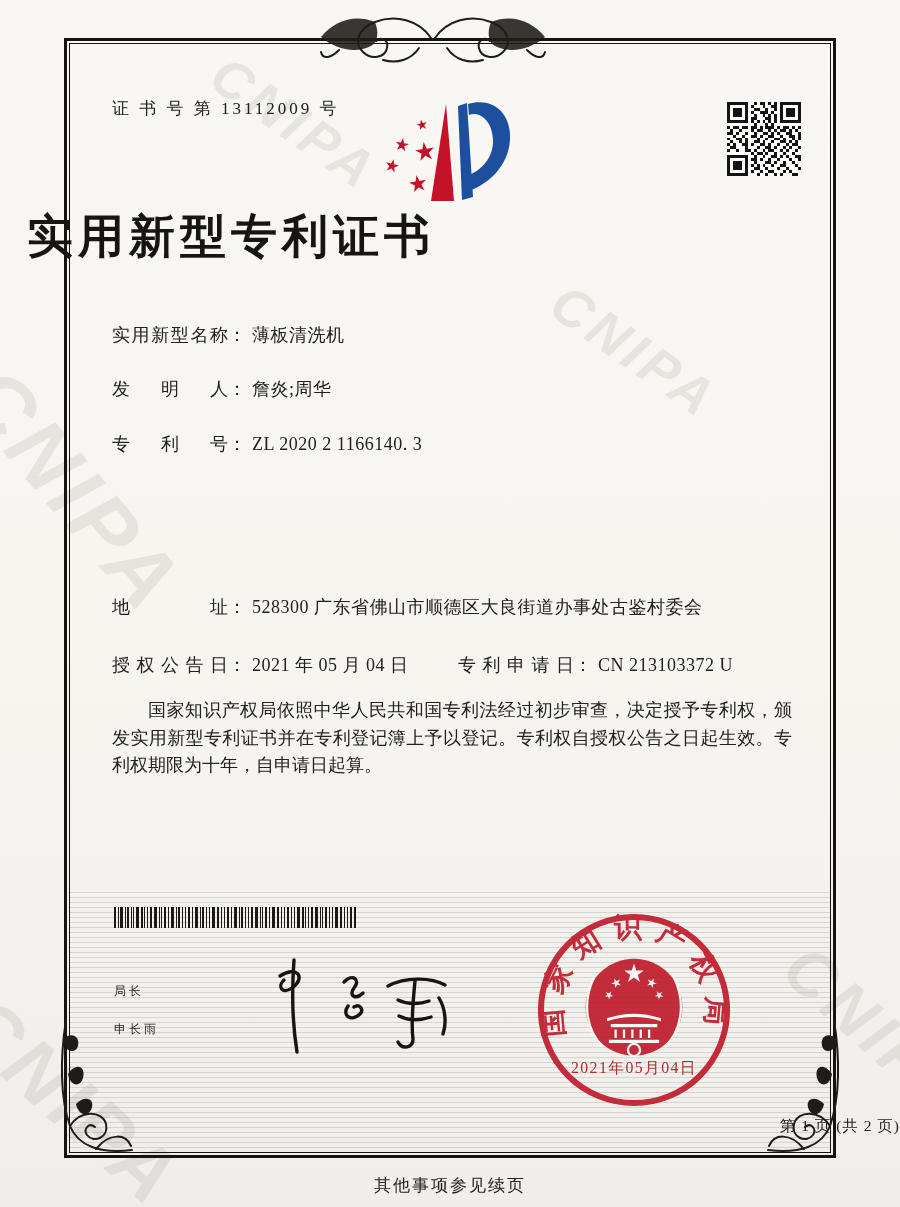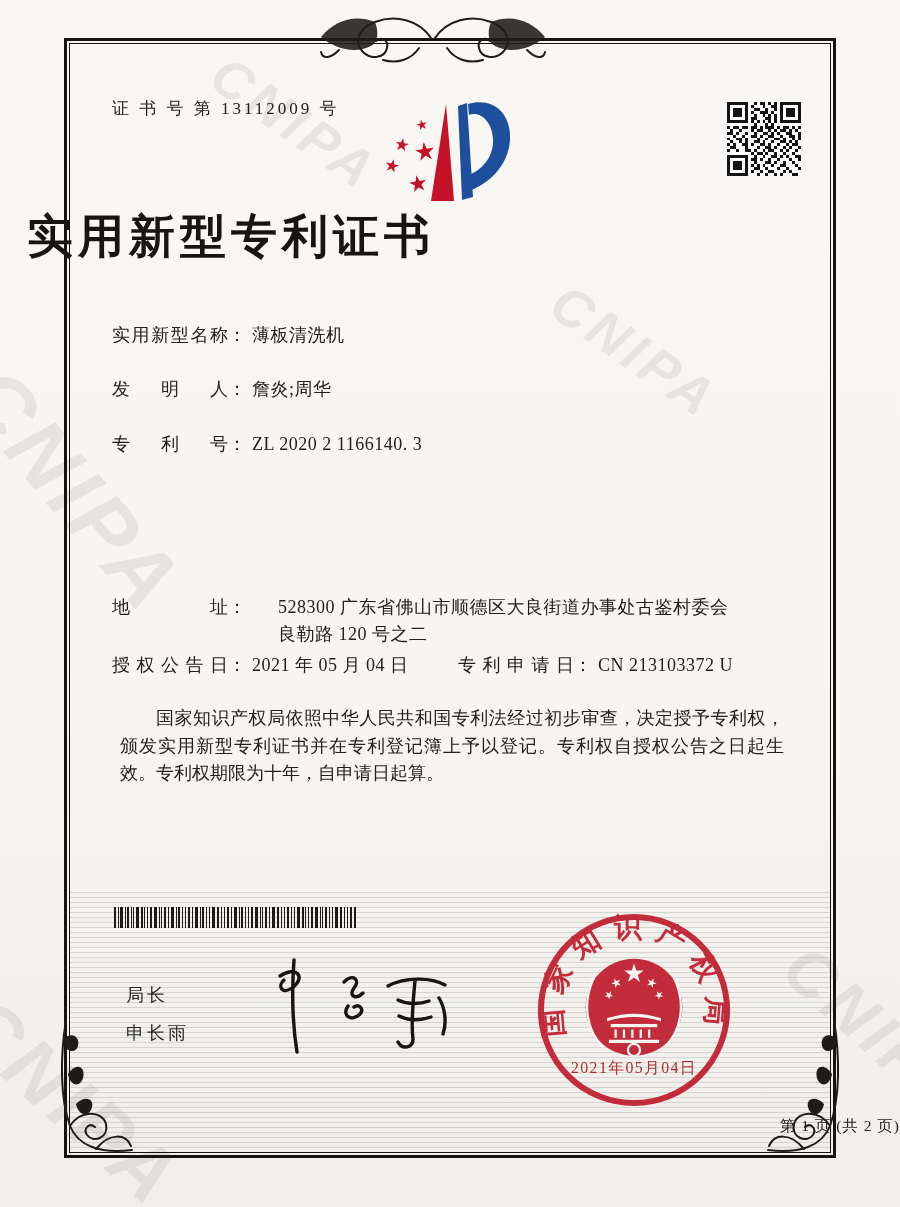--- a/index.html
+++ b/index.html
@@ -14,27 +14,27 @@
       color:#8d8a78;opacity:0.16;letter-spacing:5px;transform:rotate(35deg);white-space:nowrap;}
   .cert-no{position:absolute;left:112px;top:97px;z-index:3;font-size:17px;letter-spacing:3px;}
   .logo{position:absolute;left:372px;top:96px;width:150px;height:112px;z-index:3;}
   .qr{position:absolute;left:727px;top:102px;width:74px;height:74px;z-index:3;}
   .title{position:absolute;left:0;top:206px;width:100%;z-index:3;
          font-size:46px;font-weight:bold;letter-spacing:5px;color:#17150f;padding-left:27px;}
   .field-row{position:absolute;left:112px;z-index:3;font-size:18px;line-height:27px;white-space:nowrap;}
   .flabel{display:inline-block;width:116px;text-align:justify;text-align-last:justify;vertical-align:top;}
   .fcolon{display:inline-block;vertical-align:top;margin-right:6px;}
   .fvalue{display:inline-block;vertical-align:top;letter-spacing:0.5px;}
-  .fvalue .vline{display:block;margin-left:26px;}
+  .fvalue .vline{display:block;}
   .fgroup2{position:absolute;left:346px;top:0;white-space:nowrap;}
   .paras{position:absolute;left:112px;top:697px;width:680px;z-index:3;font-size:18px;line-height:27.5px;text-align:justify;}
-  .paras p{margin:8px;text-indent:2em;}
+  .paras p{margin:0;text-indent:2em;}
   .barcode{position:absolute;left:114px;top:907px;width:242px;height:21px;z-index:3;}
   .director{position:absolute;left:114px;z-index:3;font-family:Liberation Sans, sans-serif;
-            font-size:18px;letter-spacing:3px;color:#2a2824;margin-left:12px;}
+            font-size:12px;letter-spacing:3px;color:#2a2824;}
   .signature{position:absolute;left:252px;top:955px;width:215px;height:105px;z-index:3;}
   .seal{position:absolute;left:527px;top:903px;width:214px;height:214px;z-index:4;opacity:0.93;}
   .page-num{position:absolute;left:0;top:1116px;width:100%;z-index:3;text-align:right;font-size:15.5px;letter-spacing:1px;}
   .cont-note{position:absolute;left:0;top:1174px;width:100%;z-index:3;text-align:center;font-size:17px;letter-spacing:2px;}
   .ornament{position:absolute;z-index:5;}
   .orn-stroke{fill:none;stroke:#1e1c17;stroke-width:2;stroke-linecap:round;}
   .orn-fill{fill:#1e1c17;stroke:none;}
 </style>
 </head>
 <body>
@@ -132,21 +132,21 @@
   <div class="field-row" style="top:376px">
     <span class="flabel">发明人</span><span class="fcolon">：</span><span class="fvalue">詹炎;周华</span>
   </div>
   <div class="field-row" style="top:322px">
     <span class="flabel">实用新型名称</span><span class="fcolon">：</span><span class="fvalue">薄板清洗机</span>
   </div>
   <div class="field-row" style="top:431px">
     <span class="flabel">专利号</span><span class="fcolon">：</span><span class="fvalue">ZL 2020 2 1166140. 3</span>
   </div>
   <div class="field-row" style="top:594px">
-    <span class="flabel">地址</span><span class="fcolon">：</span><span class="fvalue"><span class="vline">528300 广东省佛山市顺德区大良街道办事处古鉴村委会</span><span class="vline">良勒路 120 号之二</span></span>
+    <span class="flabel">地址</span><span class="fcolon">：</span><span class="fvalue"><span class="vline">528300 广东省佛山市顺德区大良街道办事处古鉴村委会</span></span>
   </div>
   <div class="field-row" style="top:652px">
     <span class="flabel">授权公告日</span><span class="fcolon">：</span><span class="fvalue">2021 年 05 月 04 日</span>
     <span class="fgroup2">
       <span class="flabel">专利申请日</span><span class="fcolon">：</span><span class="fvalue">CN 213103372 U</span>
     </span>
   </div>
 
   <div class="paras">
     <p>国家知识产权局依照中华人民共和国专利法经过初步审查，决定授予专利权，颁发实用新型专利证书并在专利登记簿上予以登记。专利权自授权公告之日起生效。专利权期限为十年，自申请日起算。</p>
@@ -199,14 +199,15 @@
         <rect x="88" y="147" width="54" height="3.5"></rect>
       </g>
       <circle cx="115" cy="158" r="6.5" fill="none" stroke="#f8f7f3" stroke-width="2.5"></circle>
       <path d="M72,80 C60,105 62,135 82,155" fill="none" stroke="#f8f7f3" stroke-width="2.5"></path>
       <path d="M158,80 C170,105 168,135 148,155" fill="none" stroke="#f8f7f3" stroke-width="2.5"></path>
     </g>
     <text x="115" y="183" font-size="17" fill="#a82025" text-anchor="middle" letter-spacing="1.5" font-family="Liberation Serif,serif">2021年05月04日</text>
   </svg>
 
   <div class="page-num">第 1 页 (共 2 页)</div>
+  <div class="cont-note">其他事项参见续页</div>
 
 </div>
 
 </body></html>

